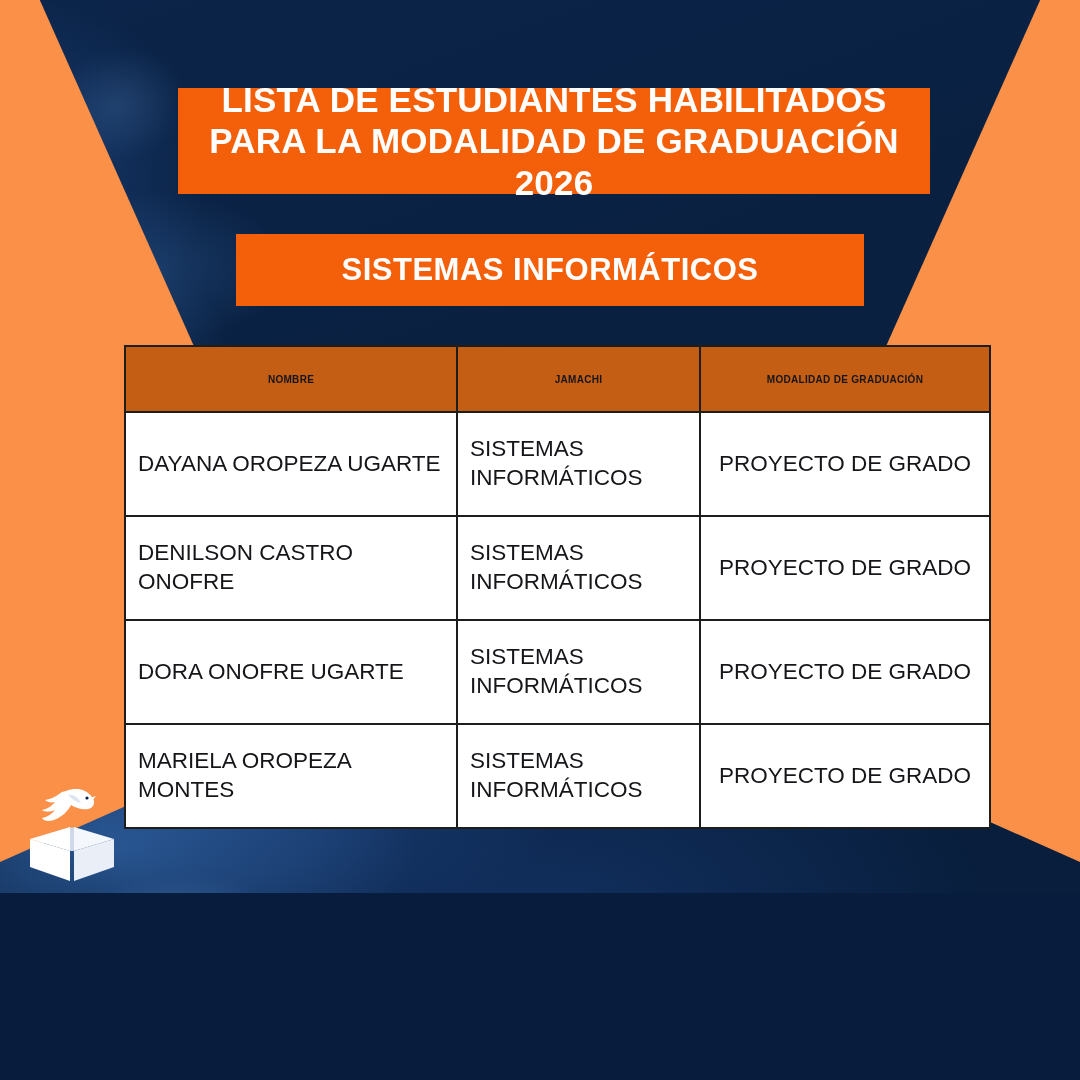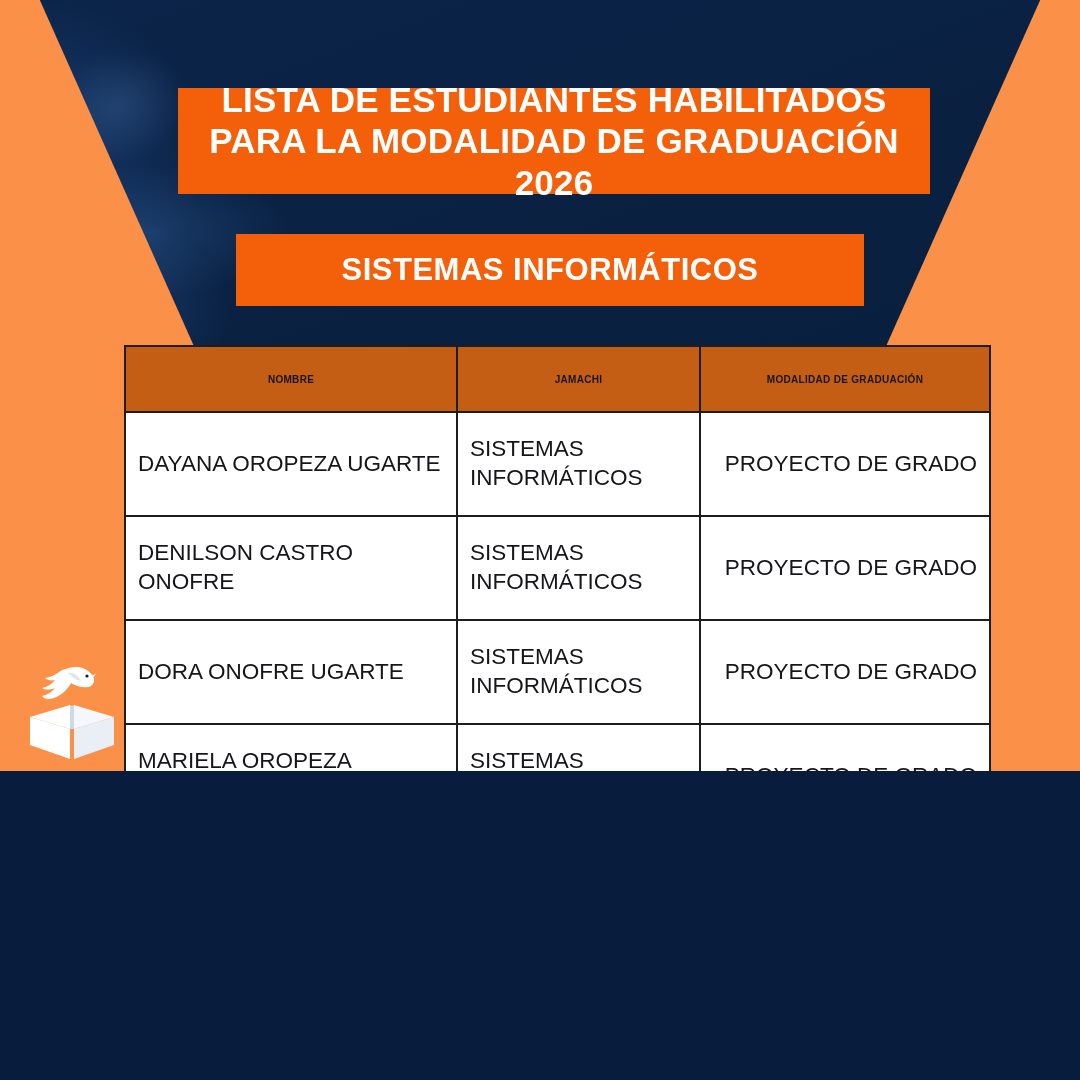--- a/index.html
+++ b/index.html
@@ -3,21 +3,21 @@
 <meta charset="utf-8">
 <style>
   html, body {
     margin: 0;
     padding: 0;
     background: #081c3d;
   }
   #poster {
     position: relative;
     width: 1080px;
-    height: 771px;
+    height: 893px;
     overflow: hidden;
     background: #0a2248;
     font-family: "Liberation Sans", sans-serif;
   }
 
   
   .bg-base {
     position: absolute;
     inset: 0;
     background:
@@ -145,21 +145,21 @@
     font-weight: 400;
     height: 90px;
     padding: 6px 12px;
     line-height: 1.28;
   }
   .col-nombre  { width: 332px; }
   .col-carrera { width: 243px; }
   .col-mod     { width: 290px; }
   td.cell-nombre  { text-align: left; margin-left: 12px; }
   td.cell-carrera { text-align: left; }
-  td.cell-mod     { text-align: right; }
+  td.cell-mod     { text-align: center; }
 
   
   #footer-logo {
     position: absolute;
     left: 24px;
     bottom: 8px;
     display: flex;
     align-items: flex-end;
     gap: 12px;
   }

